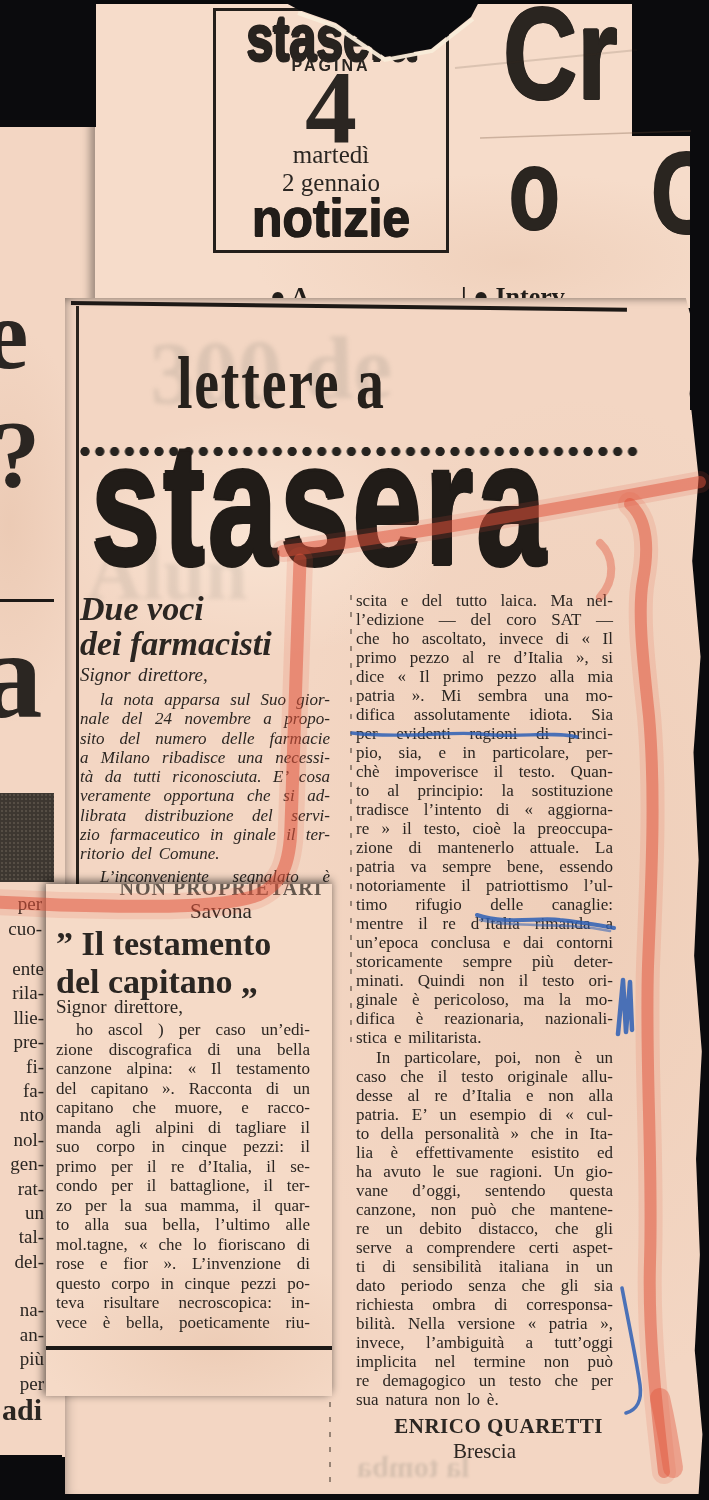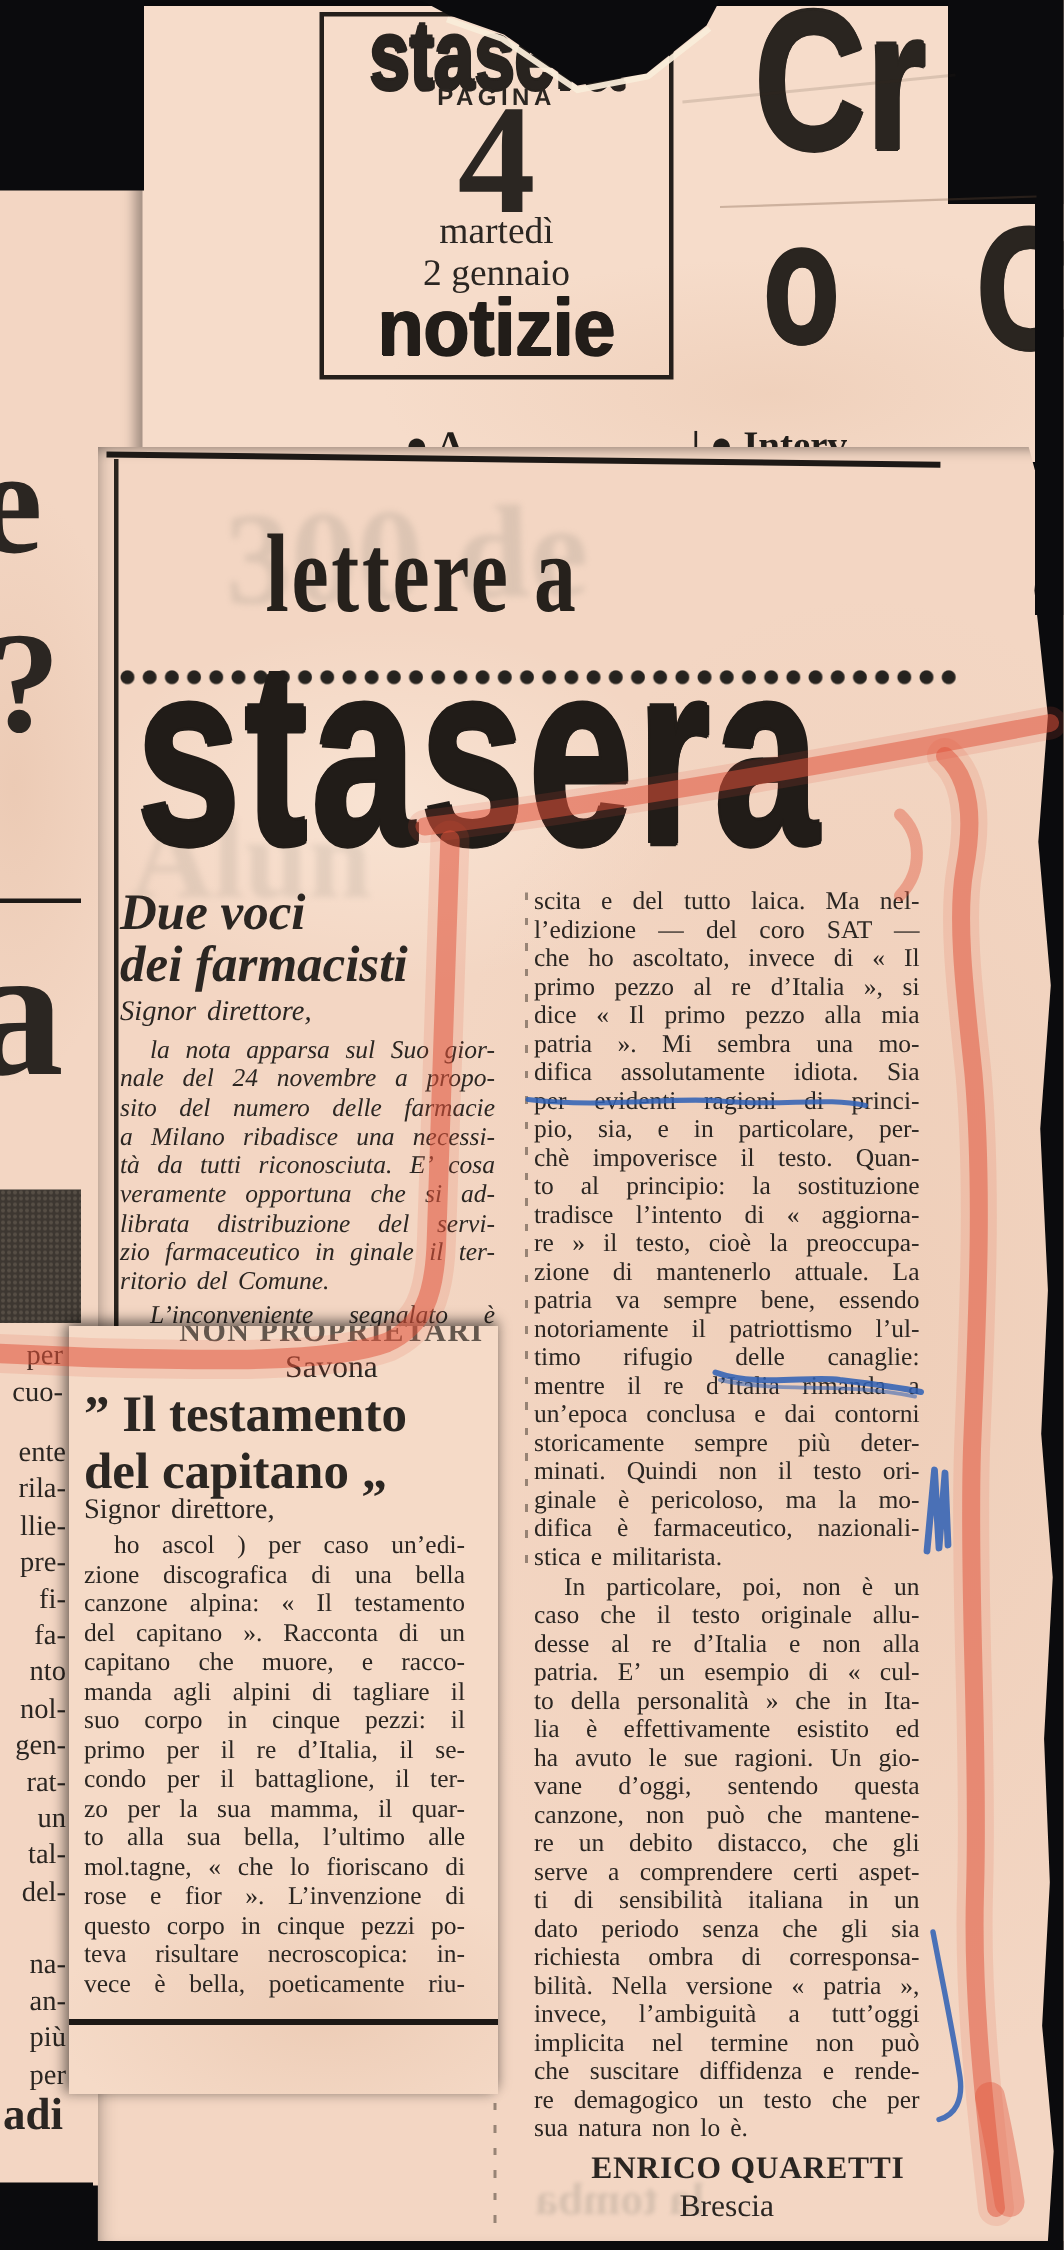--- a/index.html
+++ b/index.html
@@ -152,42 +152,41 @@
         <div class="tl">re » il testo, cioè la preoccupa-</div>
         <div class="tl">zione di mantenerlo attuale. La</div>
         <div class="tl">patria va sempre bene, essendo</div>
         <div class="tl">notoriamente il patriottismo l’ul-</div>
         <div class="tl">timo rifugio delle canaglie:</div>
         <div class="tl">mentre il re d’Italia rimanda a</div>
         <div class="tl">un’epoca conclusa e dai contorni</div>
         <div class="tl">storicamente sempre più deter-</div>
         <div class="tl">minati. Quindi non il testo ori-</div>
         <div class="tl">ginale è pericoloso, ma la mo-</div>
-        <div class="tl">difica è farmaceutico, nazionali-</div>
+        <div class="tl">difica è reazionaria, nazionali-</div>
         <div class="tl tl-last">stica e militarista.</div>
       </div>
     <div class="bodytext lines" style="margin-top:1px;--lh:19px;">
         <div class="tl tl-indent">In particolare, poi, non è un</div>
         <div class="tl">caso che il testo originale allu-</div>
         <div class="tl">desse al re d’Italia e non alla</div>
         <div class="tl">patria. E’ un esempio di « cul-</div>
         <div class="tl">to della personalità » che in Ita-</div>
         <div class="tl">lia è effettivamente esistito ed</div>
         <div class="tl">ha avuto le sue ragioni. Un gio-</div>
         <div class="tl">vane d’oggi, sentendo questa</div>
         <div class="tl">canzone, non può che mantene-</div>
         <div class="tl">re un debito distacco, che gli</div>
         <div class="tl">serve a comprendere certi aspet-</div>
         <div class="tl">ti di sensibilità italiana in un</div>
         <div class="tl">dato periodo senza che gli sia</div>
         <div class="tl">richiesta ombra di corresponsa-</div>
         <div class="tl">bilità. Nella versione « patria »,</div>
         <div class="tl">invece, l’ambiguità a tutt’oggi</div>
         <div class="tl">implicita nel termine non può</div>
-        <div class="tl">che suscitare diffidenza e rende-</div>
         <div class="tl">re demagogico un testo che per</div>
         <div class="tl tl-last">sua natura non lo è.</div>
       </div>
     <div class="headline" style="font-size:21px;line-height:26px;text-align:right;padding-right:10px;margin-top:4px;letter-spacing:.5px;">ENRICO QUARETTI</div>
     <div class="bodytext" style="font-size:21px;line-height:25px;text-align:center;">Brescia</div>
   </div>
 </div>
 
 <div id="p3" class="piece">
   <div style="padding-left:64px;text-align:center;">

